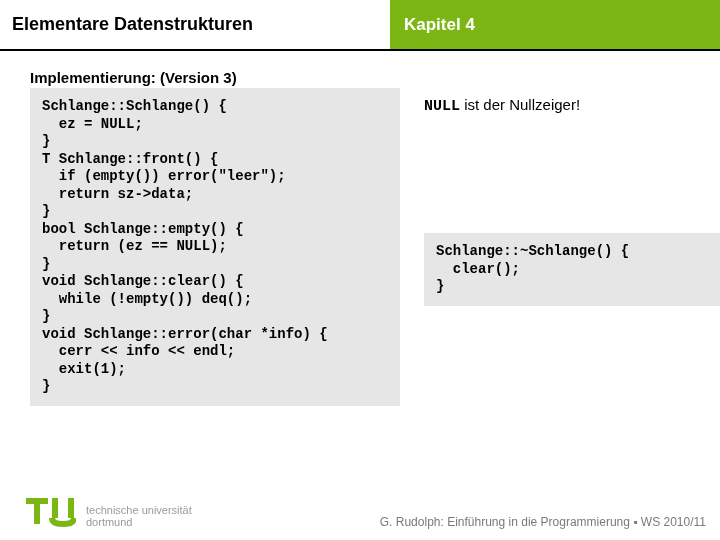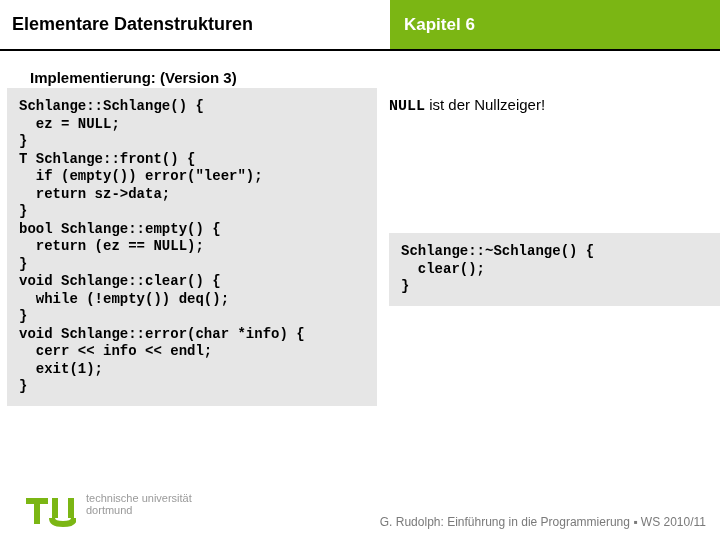--- a/index.html
+++ b/index.html
@@ -4,40 +4,40 @@
 <style>
   * { margin: 0; padding: 0; box-sizing: border-box; }
   html, body { width: 720px; height: 540px; font-family: Arial, Helvetica, sans-serif; background: #fff; }
   .slide { width: 720px; height: 540px; position: relative; background: #fff; }
   .header { display: flex; height: 49px; }
   .header-left { flex: 0 0 390px; background: #fff; display: flex; align-items: center; padding: 0 12px; font-weight: bold; font-size: 18px; color: #000; }
   .header-right { flex: 1; background: #7bb614; display: flex; align-items: center; padding: 0 14px; color: #fff; font-weight: bold; font-size: 17px; }
   .hr-line { height: 2px; background: #000; }
   .body { padding: 18px 18px 0 30px; }
   .subtitle { font-size: 15px; font-weight: bold; margin-bottom: 2px; color: #000; }
-  .cols { display: flex; gap: 12px; justify-content: center; }
+  .cols { display: flex; gap: 24px; }
   .codebox { background: #e6e6e6; padding: 10px 12px; font-family: "Courier New", monospace; font-size: 14px; font-weight: bold; white-space: pre; line-height: 1.25; color: #000; }
   .codebox.left { flex: 0 0 370px; }
   .rightcol { flex: 1; display: flex; flex-direction: column; }
   .note { font-size: 15px; margin-top: 8px; margin-bottom: 118px; color: #000; }
   .note b { font-family: "Courier New", monospace; font-weight: bold; }
   .codebox.right { width: 336px; }
   .footer { position: absolute; bottom: 10px; right: 14px; font-size: 12px; color: #7a7a7a; text-align: left; line-height: 1.35; }
-  .logo { position: absolute; bottom: 12px; left: 24px; display: flex; align-items: flex-start; gap: 10px; }
+  .logo { position: absolute; bottom: 12px; left: 24px; display: flex; align-items: flex-end; gap: 10px; }
   .logo svg { width: 52px; height: 36px; }
   .logo-text { font-size: 11px; color: #9a9a9a; line-height: 1.1; }
 </style>
 </head>
 <body>
 
 <div class="slide">
 
   <div class="header">
     <div class="header-left">Elementare Datenstrukturen</div>
-    <div class="header-right">Kapitel 6</div>
+    <div class="header-right">Kapitel 4</div>
   </div>
   <div class="hr-line"></div>
 
   <div class="body">
     <div class="subtitle">Implementierung: (Version 3)</div>
 
     <div class="cols">
       <div class="codebox left">Schlange::Schlange() {
   ez = NULL;
 }

